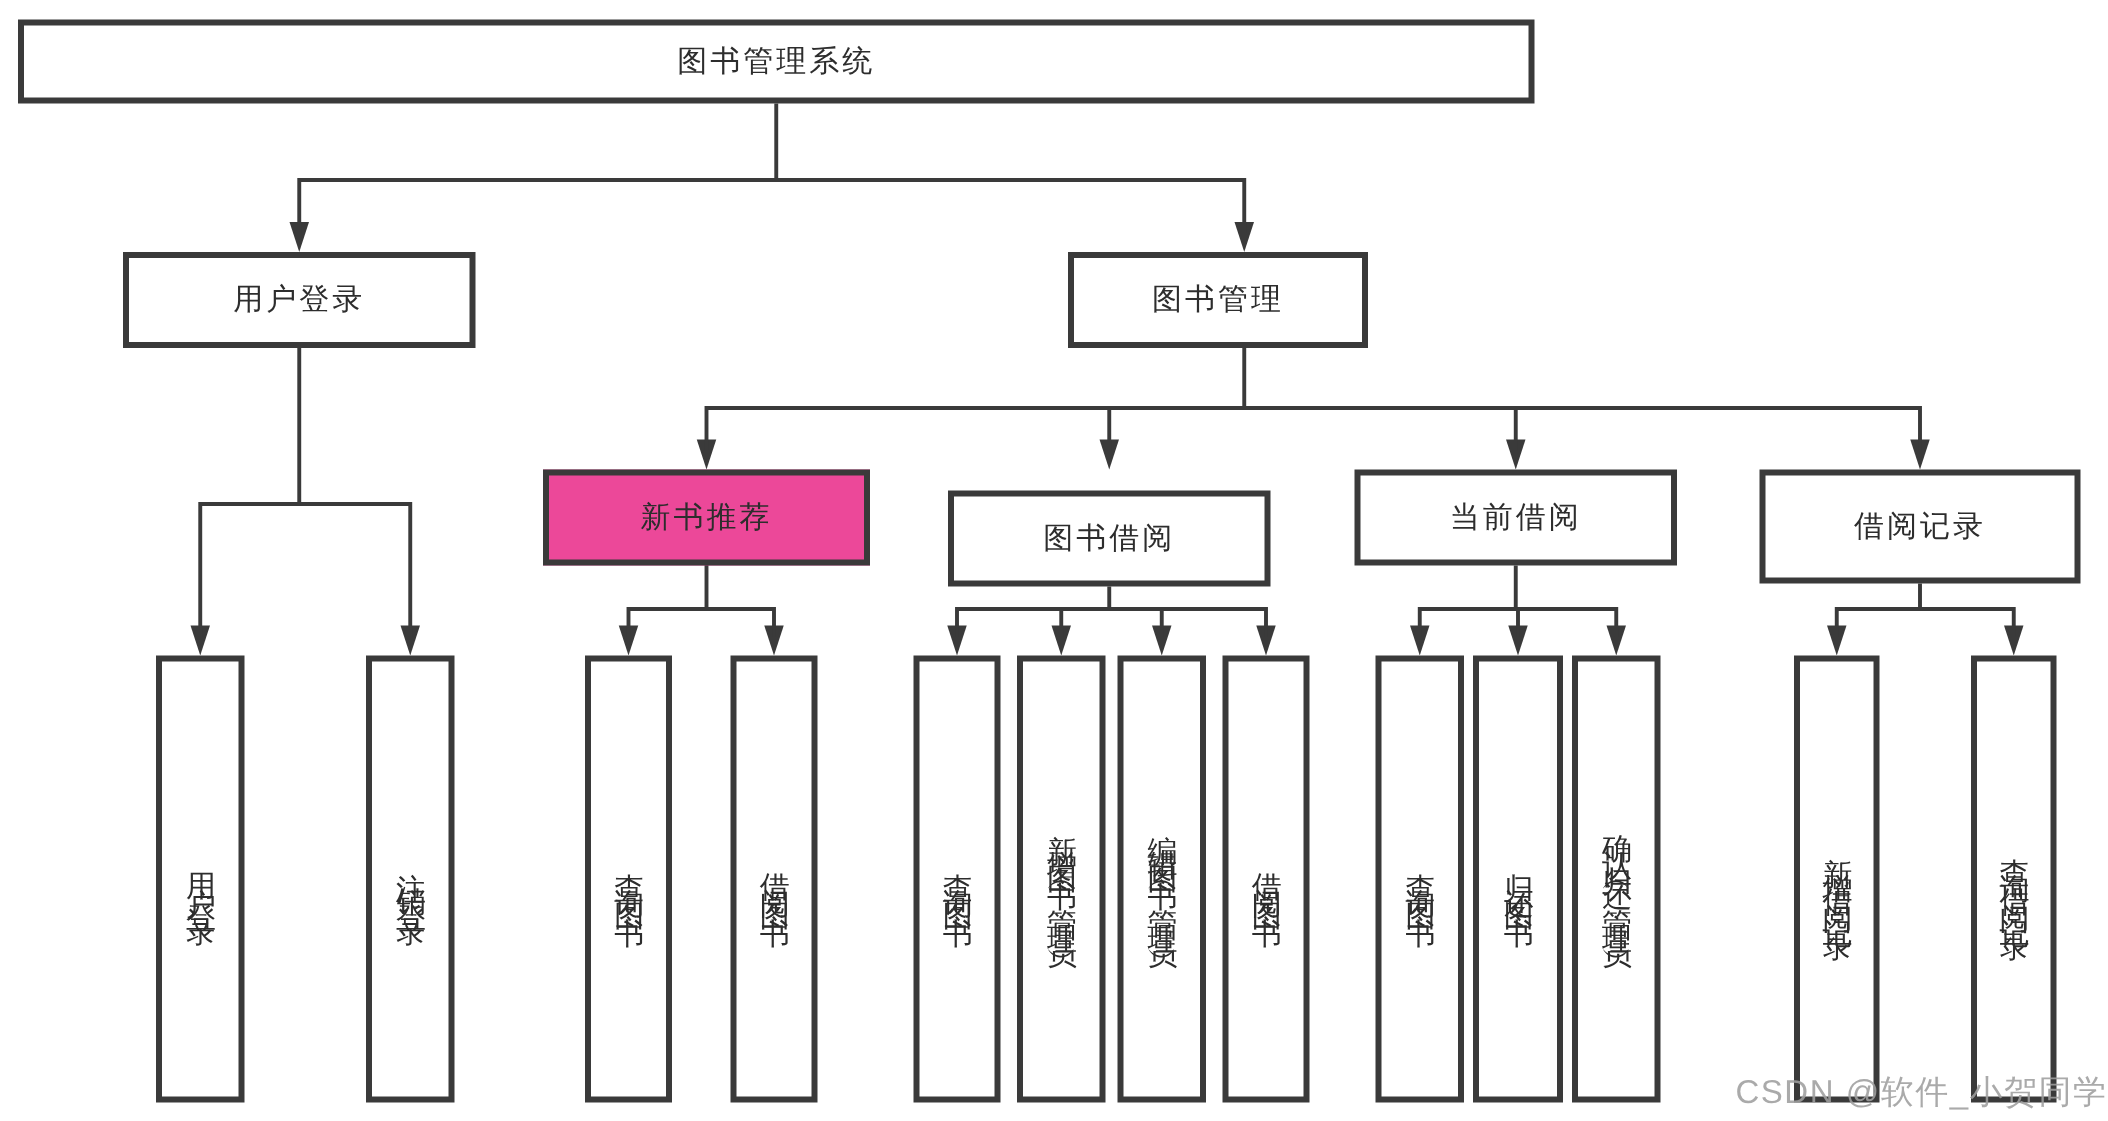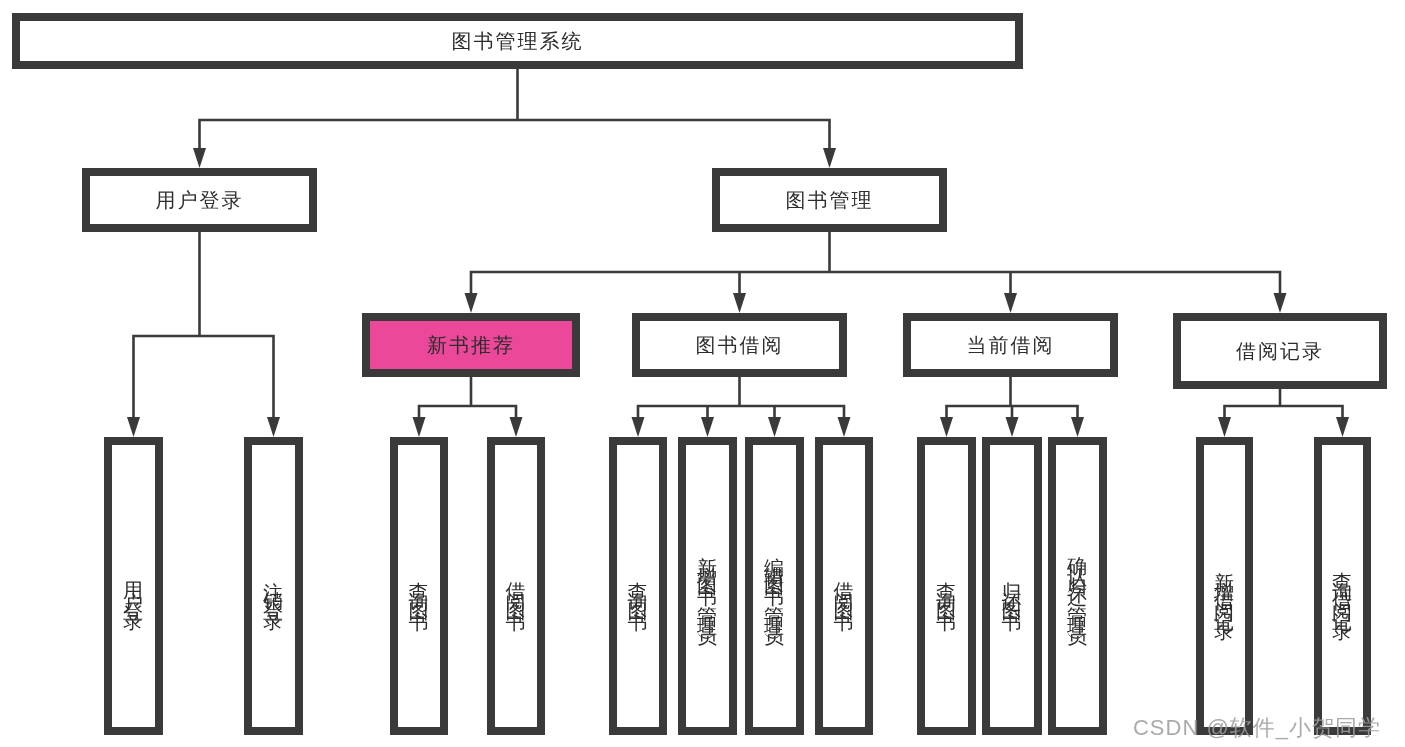--- a/index.html
+++ b/index.html
@@ -19,21 +19,21 @@
     position: absolute;
     left: 0;
     top: 0;
     width: 1405px;
     height: 747px;
   }
   .node {
     position: absolute;
     box-sizing: border-box;
     background: #ffffff;
-    border: 8px solid #c4b5fd;
+    border: 4px solid #c4b5fd;
     display: flex;
     align-items: center;
     justify-content: center;
     color: #2d2d2d;
   }
   .node span {
     display: block;
     font-size: 20px;
     line-height: 1;
     white-space: nowrap;
@@ -41,21 +41,21 @@
   .node.h span {
     letter-spacing: 2px;
   }
   .node.v span {
     writing-mode: vertical-rl;
     text-orientation: mixed;
     letter-spacing: 10px;
   }
   .watermark {
     position: absolute;
-    right: 24px;
+    right: 0;
     bottom: 4px;
     font-size: 22px;
     letter-spacing: 1px;
     color: rgba(158, 158, 158, 0.88);
     z-index: 5;
     white-space: nowrap;
   }
 </style>
 </head>
 <body>
@@ -89,27 +89,27 @@
       <polygon points="1336,417 1349,417 1342.5,437" fill="#3a3a3a"></polygon>
       <path d="M1280 375 V406 M1224.5 406 H1342.5 M1224.5 406 V423 M1342.5 406 V423" fill="none" stroke="#3a3a3a" stroke-width="2.6" stroke-linecap="square"></path>
     </svg>
   <div>
       <div class="node h" style="left: 12px; top: 13px; width: 1011px; height: 56px; border-color: rgb(58, 58, 58); background: rgb(255, 255, 255); color: rgb(45, 45, 45);">
         <span>图书管理系统</span>
       </div>
       <div class="node h" style="left: 82px; top: 168px; width: 235px; height: 64px; border-color: rgb(58, 58, 58); background: rgb(255, 255, 255); color: rgb(45, 45, 45);">
         <span>用户登录</span>
       </div>
-      <div class="node h" style="left: 712px; top: 168px; width: 235px; height: 64px; border-color: rgb(58, 58, 58); background: rgb(255, 255, 255); color: rgb(45, 45, 45);">
+      <div class="node h" style="left: 712px; top: 168px; width: 200px; height: 64px; border-color: rgb(58, 58, 58); background: rgb(255, 255, 255); color: rgb(45, 45, 45);">
         <span>图书管理</span>
       </div>
       <div class="node h" style="left: 362px; top: 313px; width: 218px; height: 64px; border-color: rgb(58, 58, 58); background: #ec4899; color: rgb(45, 45, 45);">
         <span>新书推荐</span>
       </div>
-      <div class="node h" style="left: 632px; top: 313px; width: 215px; height: 64px; border-color: rgb(58, 58, 58); background: rgb(255, 255, 255); color: rgb(45, 45, 45);">
+      <div class="node h" style="left: 632px; top: 327px; width: 215px; height: 64px; border-color: rgb(58, 58, 58); background: rgb(255, 255, 255); color: rgb(45, 45, 45);">
         <span>图书借阅</span>
       </div>
       <div class="node h" style="left: 903px; top: 313px; width: 215px; height: 64px; border-color: rgb(58, 58, 58); background: rgb(255, 255, 255); color: rgb(45, 45, 45);">
         <span>当前借阅</span>
       </div>
       <div class="node h" style="left: 1173px; top: 313px; width: 214px; height: 76px; border-color: rgb(58, 58, 58); background: rgb(255, 255, 255); color: rgb(45, 45, 45);">
         <span>借阅记录</span>
       </div>
       <div class="node v" style="left: 104px; top: 437px; width: 59px; height: 298px; border-color: rgb(58, 58, 58); background: rgb(255, 255, 255); color: rgb(45, 45, 45);">
         <span>用户登录</span>

